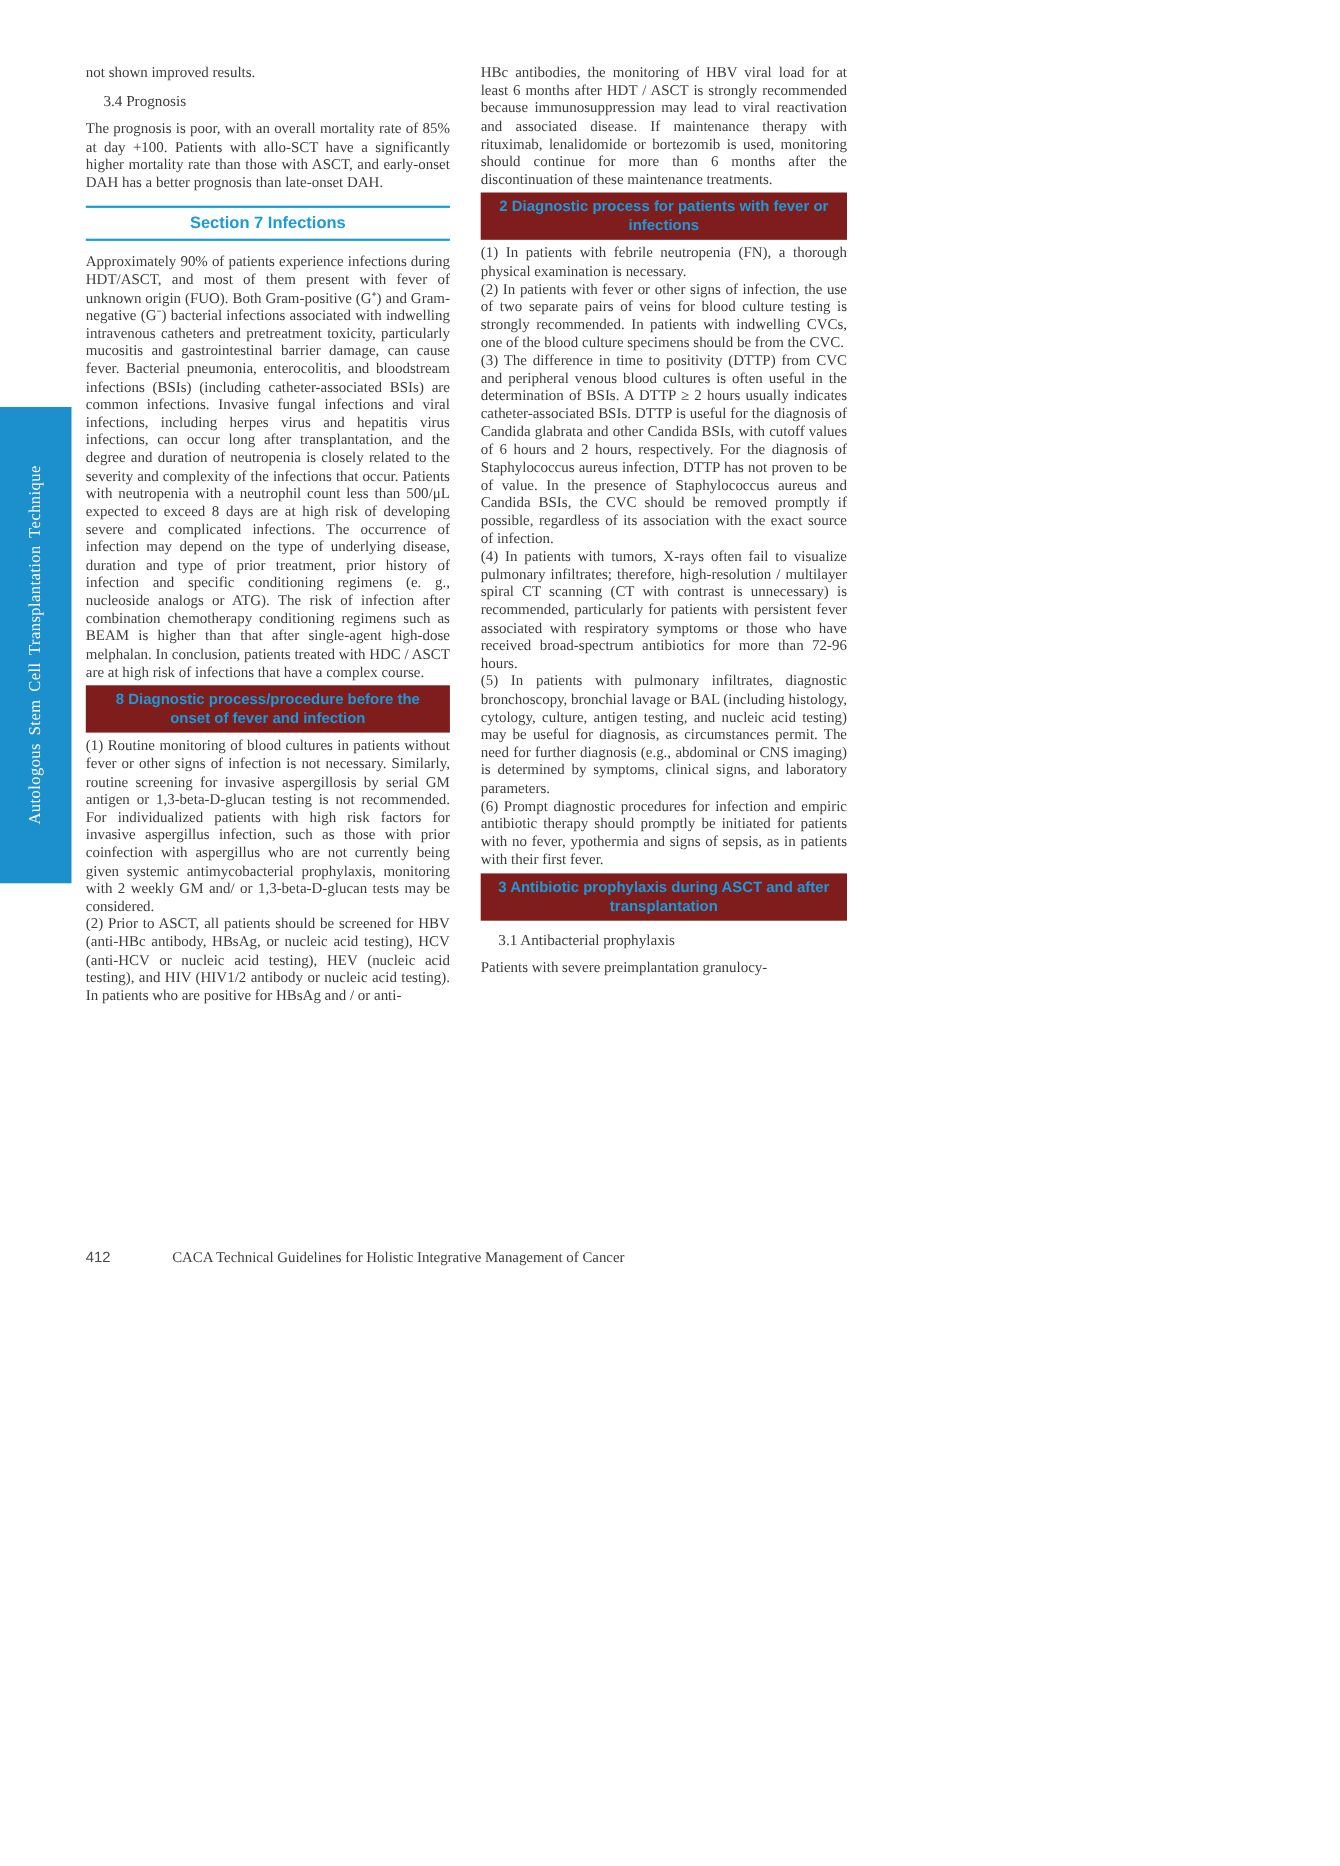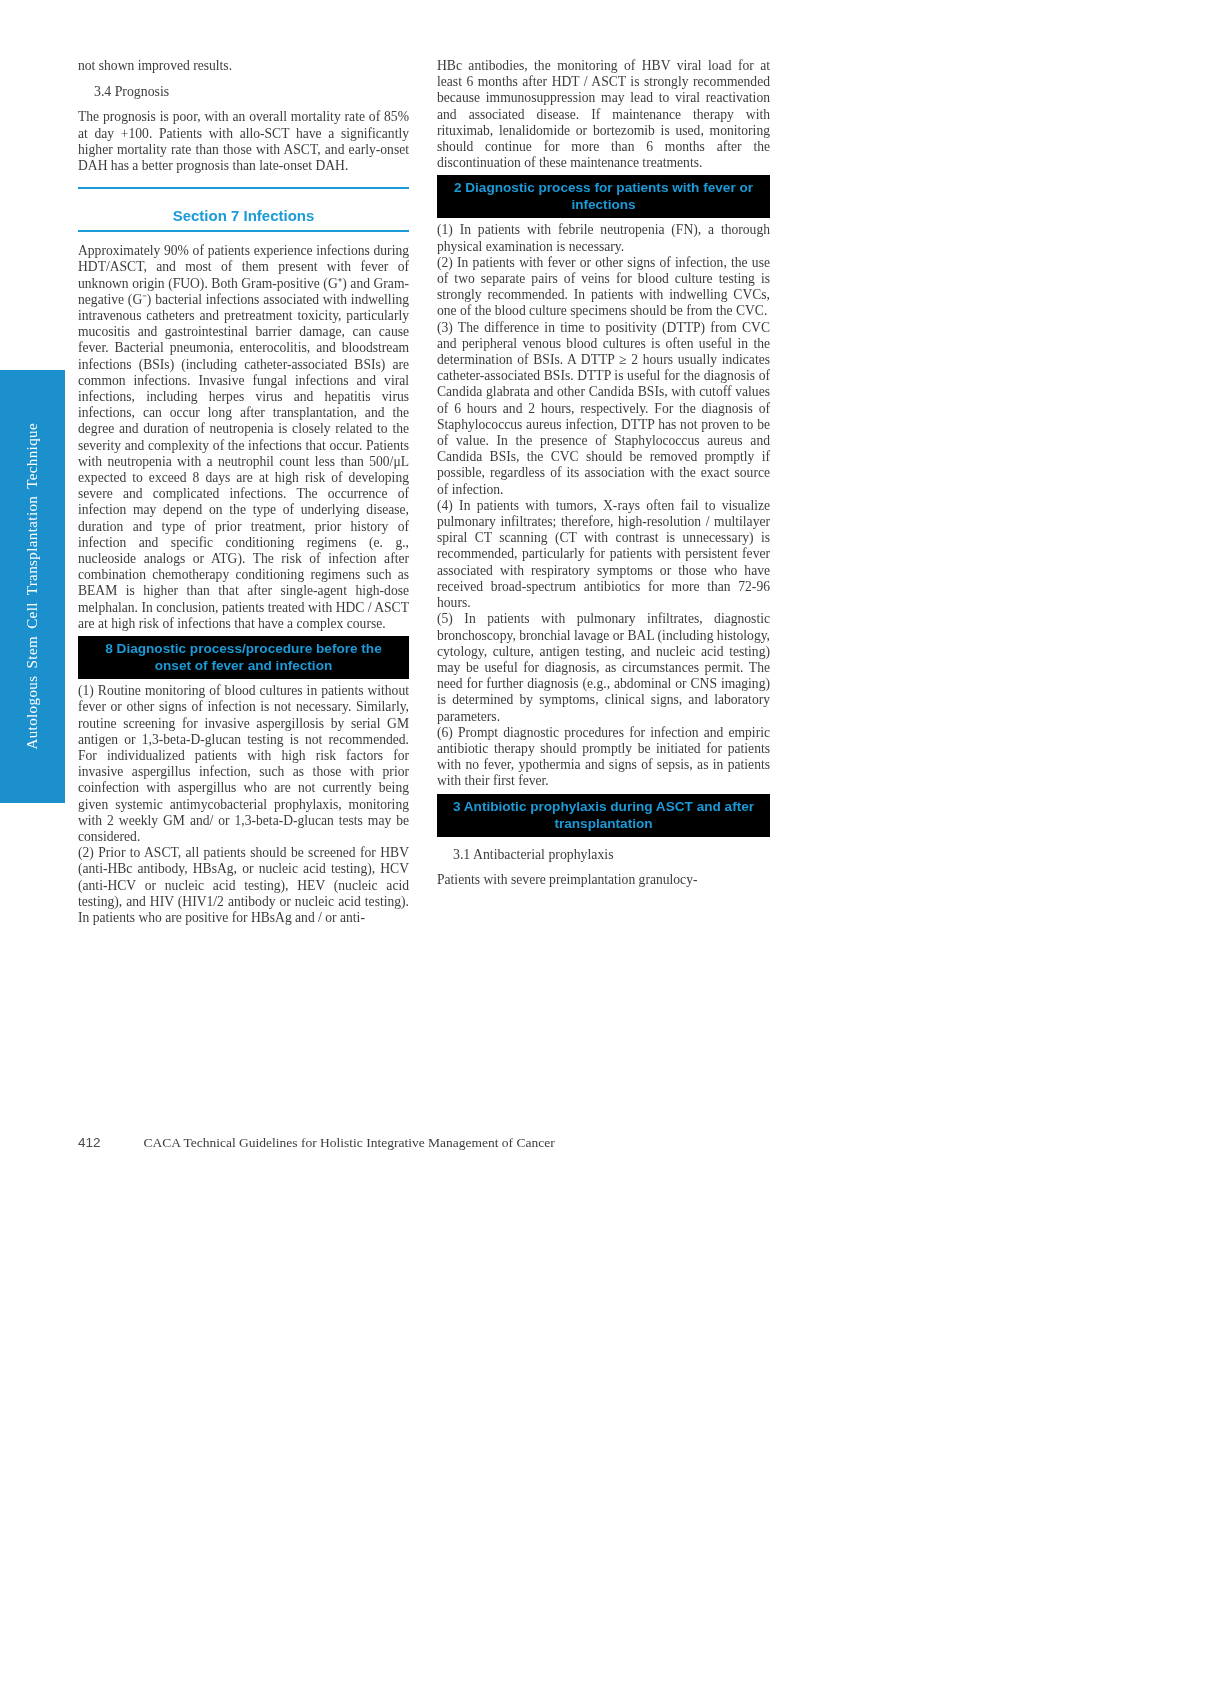--- a/index.html
+++ b/index.html
@@ -22,34 +22,34 @@
     text-justify:inter-word;
   }
   .subheading {
     font-size:13.8px;
     line-height:16.2px;
     margin:10px 0 9px 16px;
     text-align:left;
   }
   .section-header {
     margin:13px 0 11px 0;
-    padding:18px 0 6px 0;
+    padding:5px 0 6px 0;
     border-top:2px solid #1b9ad8;
     border-bottom:2px solid #1b9ad8;
     text-align:center;
     color:#1b9ad8;
     font-family:"Liberation Sans", sans-serif;
     font-weight:bold;
     font-size:15px;
     line-height:17px;
   }
   .box-header {
     margin:4px 0 4px 0;
     padding:4px 8px 5px 8px;
-    background:#000000;
+    background:#7f1d1d;
     text-align:center;
     color:#1b9ad8;
     font-family:"Liberation Sans", sans-serif;
     font-weight:bold;
     font-size:13.6px;
     line-height:17px;
   }
   .side-tab {
     position:absolute;
     left:0; top:370px;
@@ -74,21 +74,21 @@
     left:78px; top:1135px;
     display:flex;
     align-items:flex-start;
   }
   .footer-page-number {
     font-family:"Liberation Sans", sans-serif;
     font-size:13.5px;
     color:#4a4a4a;
   }
   .footer-title {
-    margin-left:43px;
+    margin-left:56px;
     font-family:"Liberation Serif", serif;
     font-size:13.5px;
     color:#3c3c3c;
   }
 </style>
 </head>
 <body>
 
 <div class="page">
 

